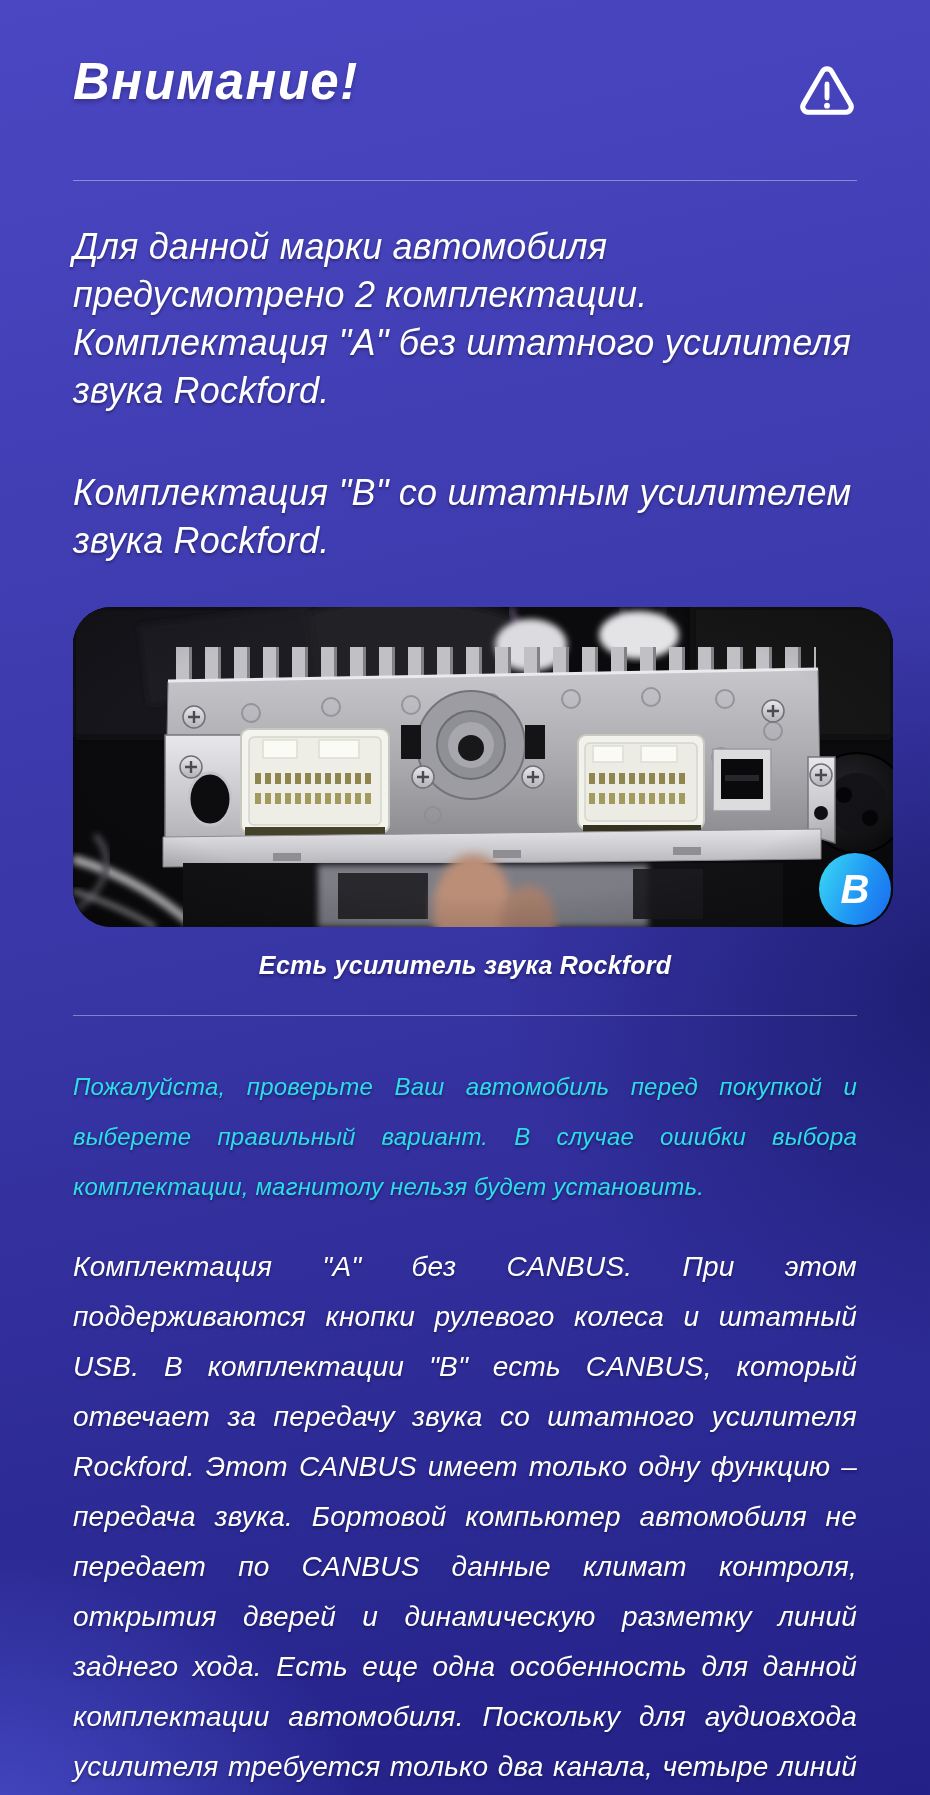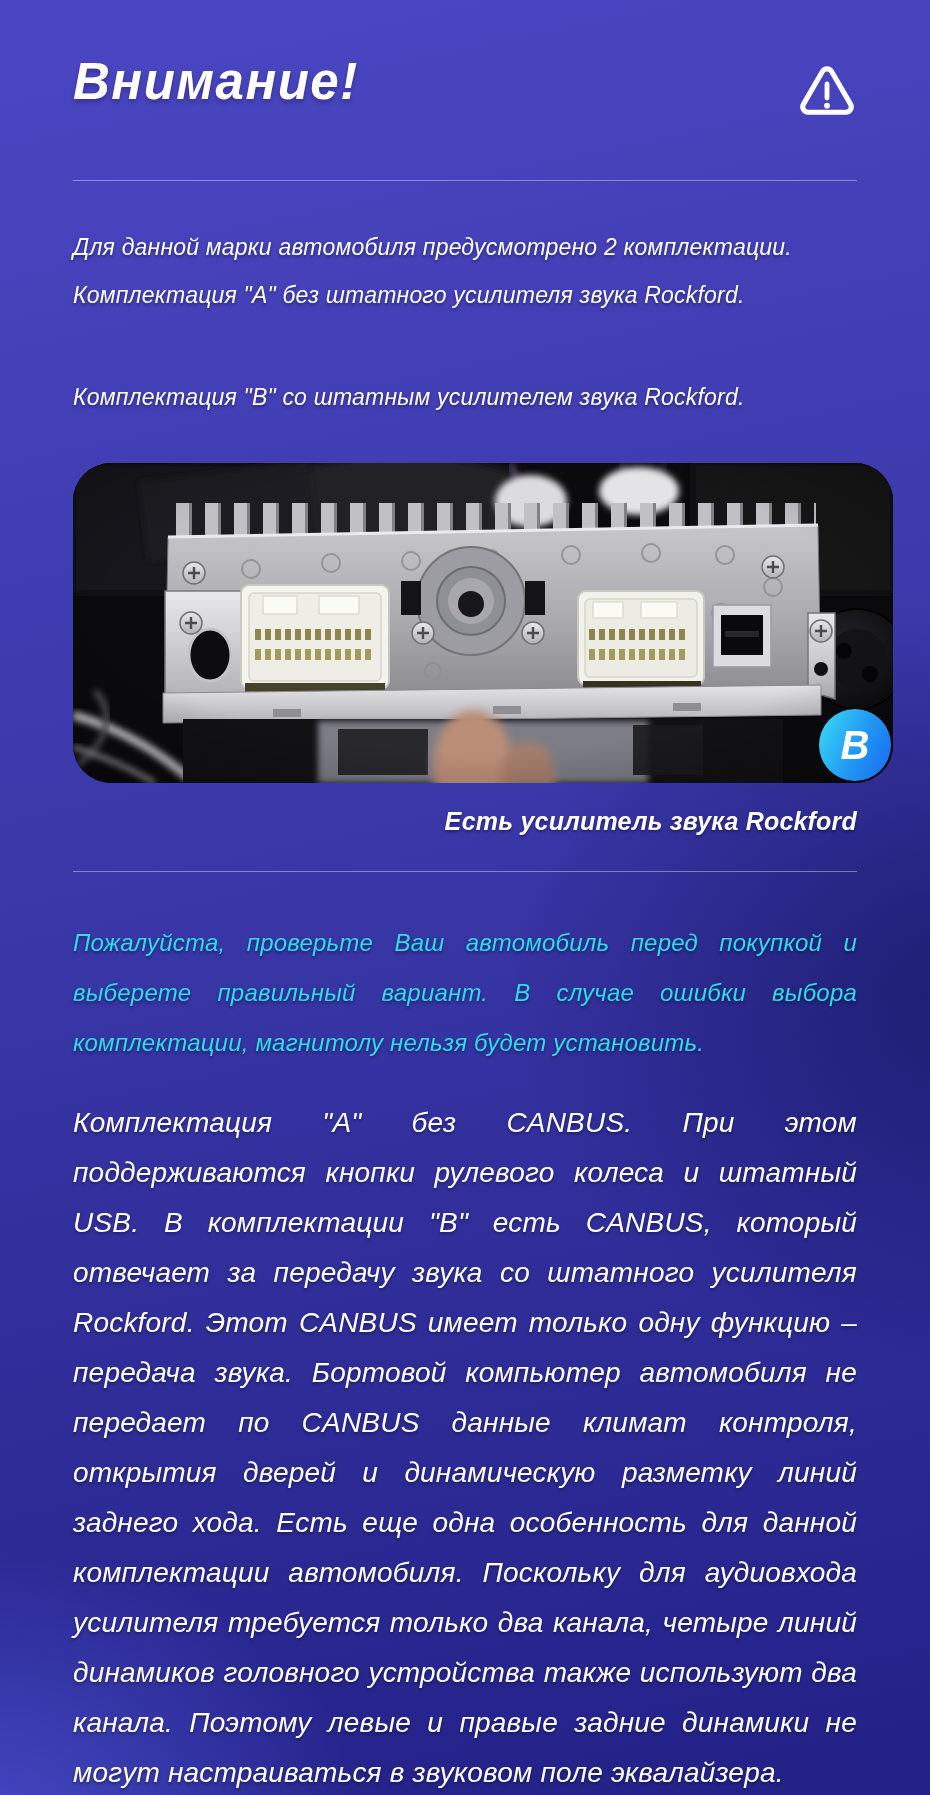--- a/index.html
+++ b/index.html
@@ -14,38 +14,38 @@
   .content{padding:0 73px;font-style:italic;}
   .topbar{display:flex;justify-content:space-between;align-items:flex-start;padding-top:54px;}
   h1.title{
     margin:0;font-size:51px;font-weight:bold;letter-spacing:1.5px;line-height:1.1;
     text-shadow:0 3px 5px rgba(0,0,30,.28);
   }
   .warn-icon{width:60px;height:58px;margin-top:8px;flex:0 0 auto;}
   .divider{height:1px;background:rgba(255,255,255,.38);}
   .divider.top{margin-top:60px;}
   .divider.mid{margin-top:34px;}
-  .intro{font-size:23px;line-height:48px;margin:42px 0 0;letter-spacing:.2px;
+  .intro{font-size:36px;line-height:48px;margin:42px 0 0;letter-spacing:.2px;
          text-shadow:0 2px 3px rgba(0,0,25,.40);}
   .intro .line{display:block;}
   .intro.second{margin-top:54px;}
   .photo{
     position:relative;margin-top:42px;width:820px;height:320px;
     border-radius:38px;overflow:hidden;background:#0b0b0d;
   }
   .photo svg{display:block;width:100%;height:100%;}
   .badge{
     position:absolute;right:2px;bottom:2px;width:72px;height:72px;border-radius:50%;
     background:linear-gradient(115deg,#3ad8f5 4%,#2097f3 55%,#1a6df0 96%);
     display:flex;align-items:center;justify-content:center;
     font-size:40px;font-weight:bold;color:#fff;
   }
   figure{margin:0;}
   figcaption{
-    text-align:right;font-weight:bold;font-size:25px;line-height:32px;margin-top:22px;
+    text-align:center;font-weight:bold;font-size:25px;line-height:32px;margin-top:22px;
     letter-spacing:.2px;text-shadow:0 2px 3px rgba(0,0,25,.40);
   }
   .note{
     color:#2eдde6;
     color:#2edde6;font-size:24px;line-height:50px;text-align:justify;margin:46px 0 0;
     letter-spacing:.2px;text-shadow:0 2px 3px rgba(0,8,40,.45);
   }
   .body-text{
     font-size:28px;line-height:50px;text-align:justify;margin:30px 0 0;letter-spacing:.2px;
     text-shadow:0 2px 3px rgba(0,0,25,.40);

